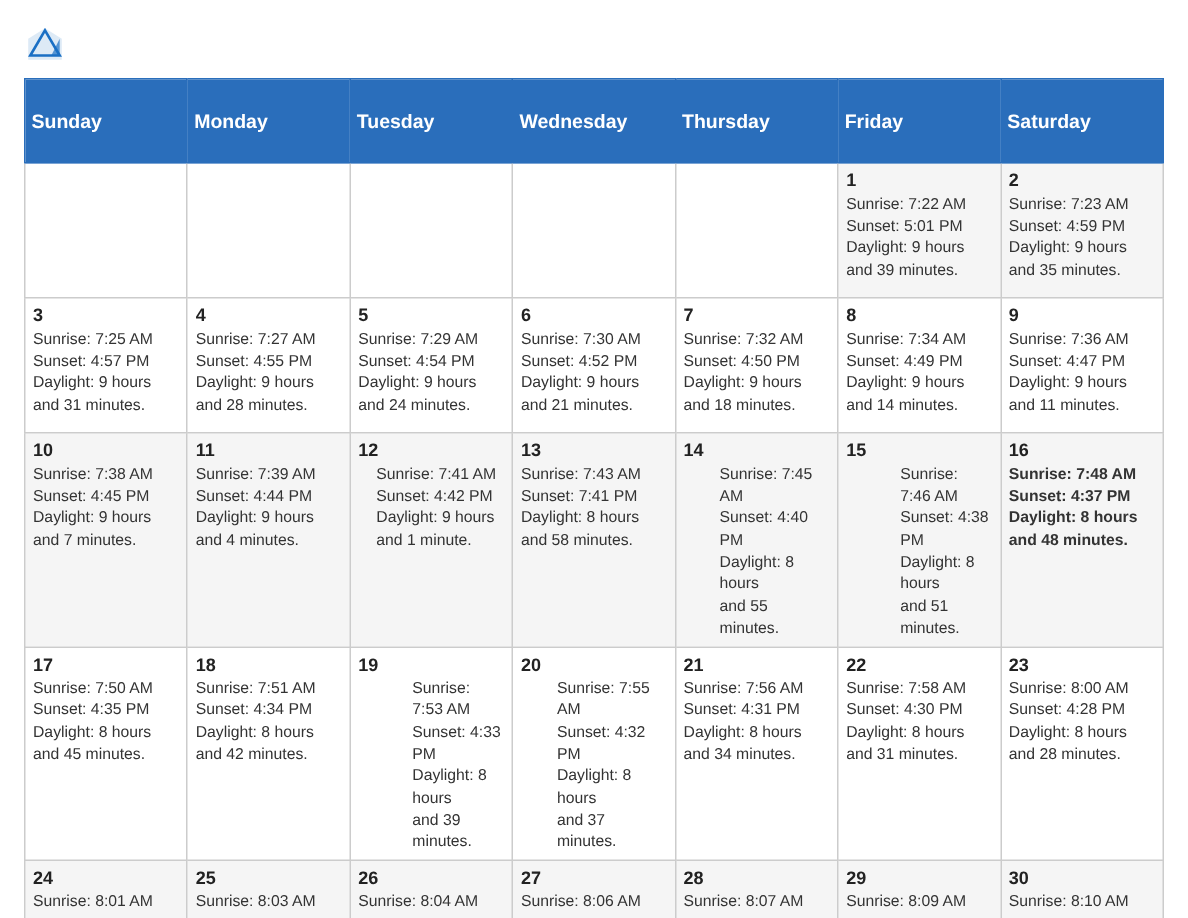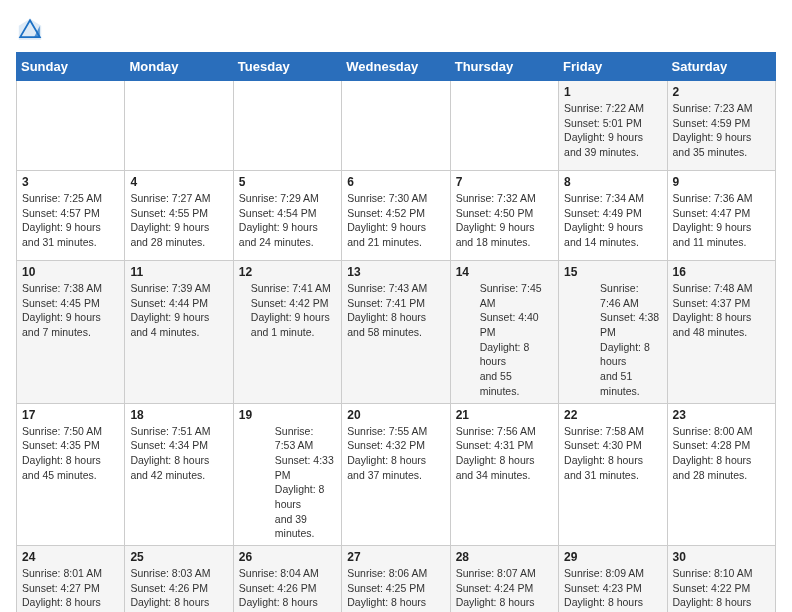--- a/index.html
+++ b/index.html
@@ -47,21 +47,21 @@
     table {
       width: 100%;
       border-collapse: collapse;
       table-layout: fixed;
     }
     thead th {
       background-color: #2a6ebb;
       color: #fff;
       font-size: 13px;
       font-weight: bold;
-      padding: 6px 4px;
+      padding: 20px 4px;
       text-align: left;
       border: 1px solid #2a6ebb;
     }
     tbody td {
       vertical-align: top;
       border: 1px solid #ccc;
       padding: 4px 5px;
       font-size: 11px;
       color: #222;
       height: 90px;
@@ -229,21 +229,21 @@
         </td>
         <td>
           <span class="day-num">15</span>
           <div class="day-info" style="white-space: pre-line; margin-left: 36px;">Sunrise: 7:46 AM
 Sunset: 4:38 PM
 Daylight: 8 hours
 and 51 minutes.</div>
         </td>
         <td>
           <span class="day-num">16</span>
-          <div class="day-info" style="white-space: pre-line;">Sunrise: 7:48 AM
+          <div class="day-info" style="white-space: pre-line; font-weight: bold;">Sunrise: 7:48 AM
 Sunset: 4:37 PM
 Daylight: 8 hours
 and 48 minutes.</div>
         </td>
       </tr>
       <tr>
         <td>
           <span class="day-num">17</span>
           <div class="day-info" style="white-space: pre-line;">Sunrise: 7:50 AM
 Sunset: 4:35 PM
@@ -259,21 +259,21 @@
         </td>
         <td>
           <span class="day-num">19</span>
           <div class="day-info" style="white-space: pre-line; margin-left: 36px;">Sunrise: 7:53 AM
 Sunset: 4:33 PM
 Daylight: 8 hours
 and 39 minutes.</div>
         </td>
         <td>
           <span class="day-num">20</span>
-          <div class="day-info" style="white-space: pre-line;">Sunrise: 7:55 AM
+          <div class="day-info" style="white-space: pre-line; margin-left: 24px;">Sunrise: 7:55 AM
 Sunset: 4:32 PM
 Daylight: 8 hours
 and 37 minutes.</div>
         </td>
         <td>
           <span class="day-num">21</span>
           <div class="day-info" style="white-space: pre-line;">Sunrise: 7:56 AM
 Sunset: 4:31 PM
 Daylight: 8 hours
 and 34 minutes.</div>

